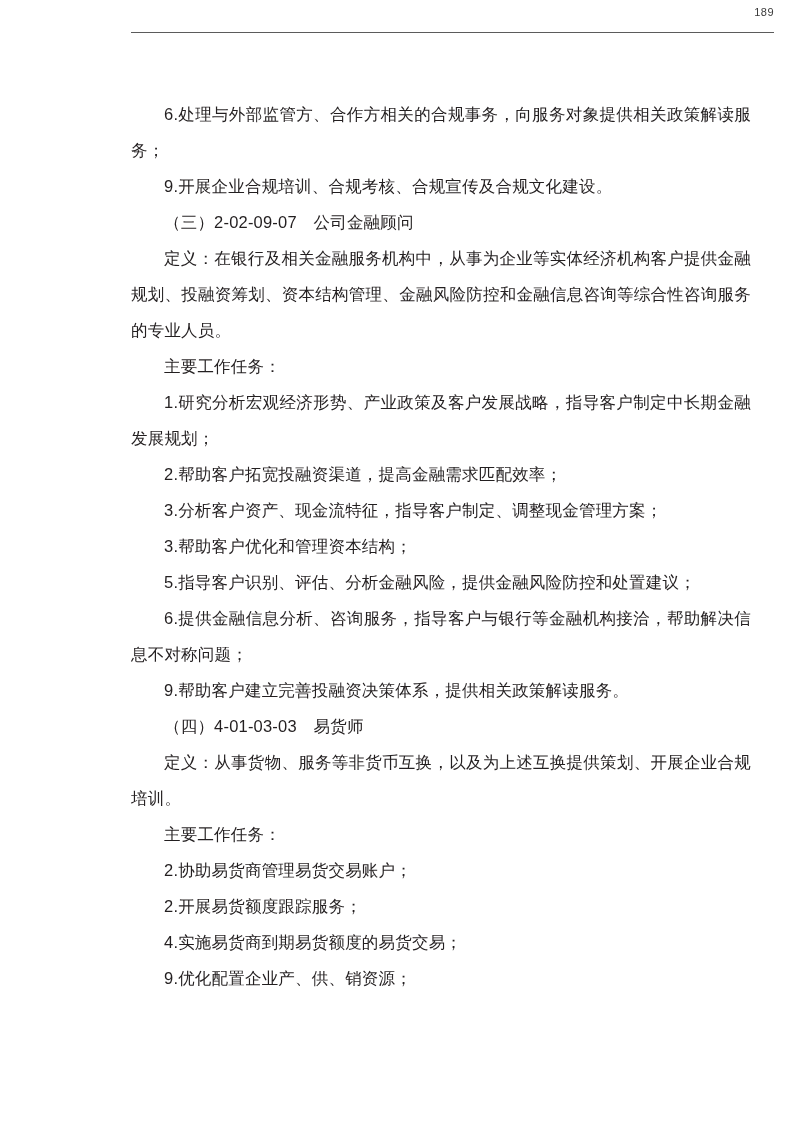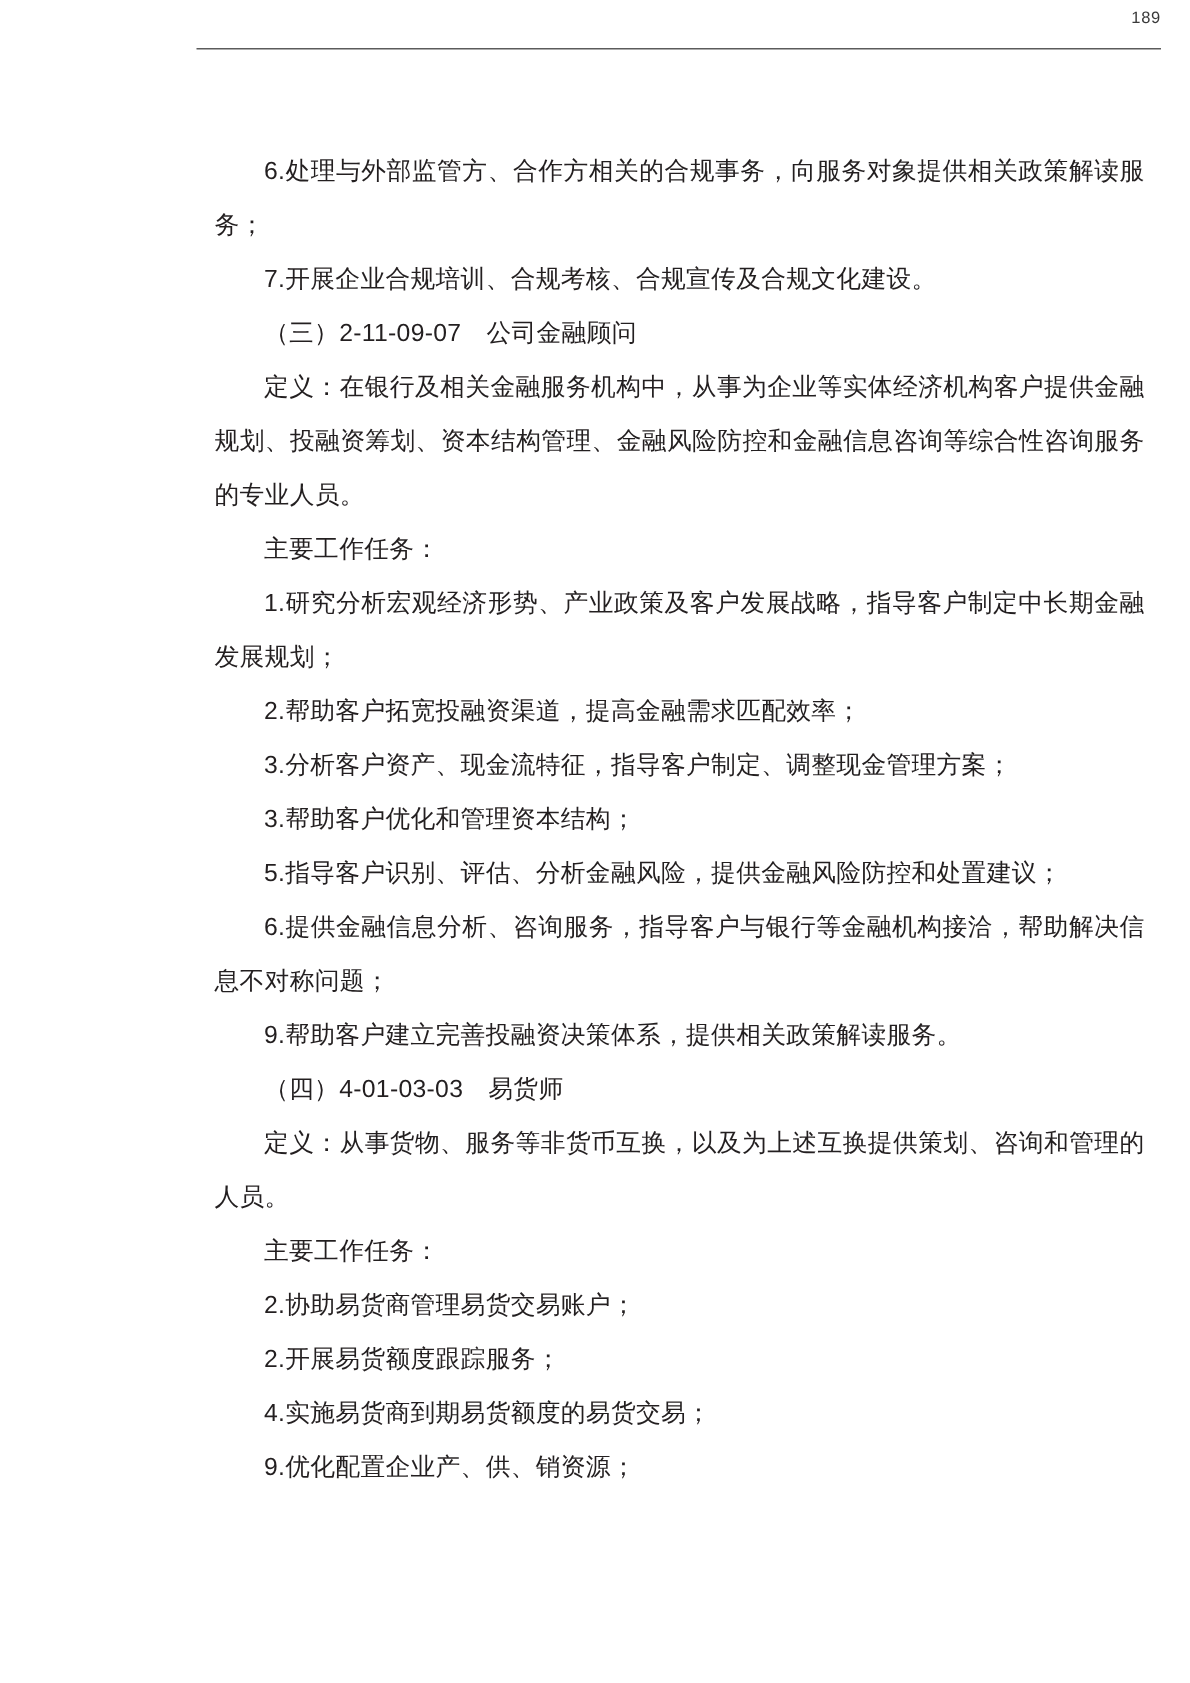--- a/index.html
+++ b/index.html
@@ -33,21 +33,21 @@
   .header-rule {
     position: absolute;
     top: 32px;
     left: 88px;
     right: 62px;
     border-top: 1.2px solid #5b5b5b;
   }
   .content {
     position: absolute;
     top: 96px;
-    left: 100px;
+    left: 88px;
     width: 620px;
   }
   p {
     margin: 0 0 0 0;
     font-size: 16.5px;
     line-height: 36px;
     text-align: justify;
     text-justify: inter-ideograph;
     letter-spacing: 0.2px;
     color: #231f20;
@@ -60,33 +60,33 @@
 <body>
 
 <div class="page">
 
   <div class="page-number">189</div>
 
   <div class="header-rule"></div>
 
   <div class="content">
     <p class="indent">6.处理与外部监管方、合作方相关的合规事务，向服务对象提供相关政策解读服务；</p>
-    <p class="indent">7.开展企业合规培训、合规考核、合规宣传及合规文化建设。</p>
-    <p class="indent">（三）2-11-09-07　公司金融顾问</p>
+    <p class="indent">9.开展企业合规培训、合规考核、合规宣传及合规文化建设。</p>
+    <p class="indent">（三）2-02-09-07　公司金融顾问</p>
     <p class="indent">定义：在银行及相关金融服务机构中，从事为企业等实体经济机构客户提供金融规划、投融资筹划、资本结构管理、金融风险防控和金融信息咨询等综合性咨询服务的专业人员。</p>
     <p class="indent">主要工作任务：</p>
     <p class="indent">1.研究分析宏观经济形势、产业政策及客户发展战略，指导客户制定中长期金融发展规划；</p>
     <p class="indent">2.帮助客户拓宽投融资渠道，提高金融需求匹配效率；</p>
     <p class="indent">3.分析客户资产、现金流特征，指导客户制定、调整现金管理方案；</p>
     <p class="indent">3.帮助客户优化和管理资本结构；</p>
     <p class="indent">5.指导客户识别、评估、分析金融风险，提供金融风险防控和处置建议；</p>
     <p class="indent">6.提供金融信息分析、咨询服务，指导客户与银行等金融机构接洽，帮助解决信息不对称问题；</p>
     <p class="indent">9.帮助客户建立完善投融资决策体系，提供相关政策解读服务。</p>
     <p class="indent">（四）4-01-03-03　易货师</p>
-    <p class="indent">定义：从事货物、服务等非货币互换，以及为上述互换提供策划、咨询和管理的人员。</p>
+    <p class="indent">定义：从事货物、服务等非货币互换，以及为上述互换提供策划、开展企业合规培训。</p>
     <p class="indent">主要工作任务：</p>
     <p class="indent">2.协助易货商管理易货交易账户；</p>
     <p class="indent">2.开展易货额度跟踪服务；</p>
     <p class="indent">4.实施易货商到期易货额度的易货交易；</p>
     <p class="indent">9.优化配置企业产、供、销资源；</p>
   </div>
 
 </div>
 
 </body></html>

